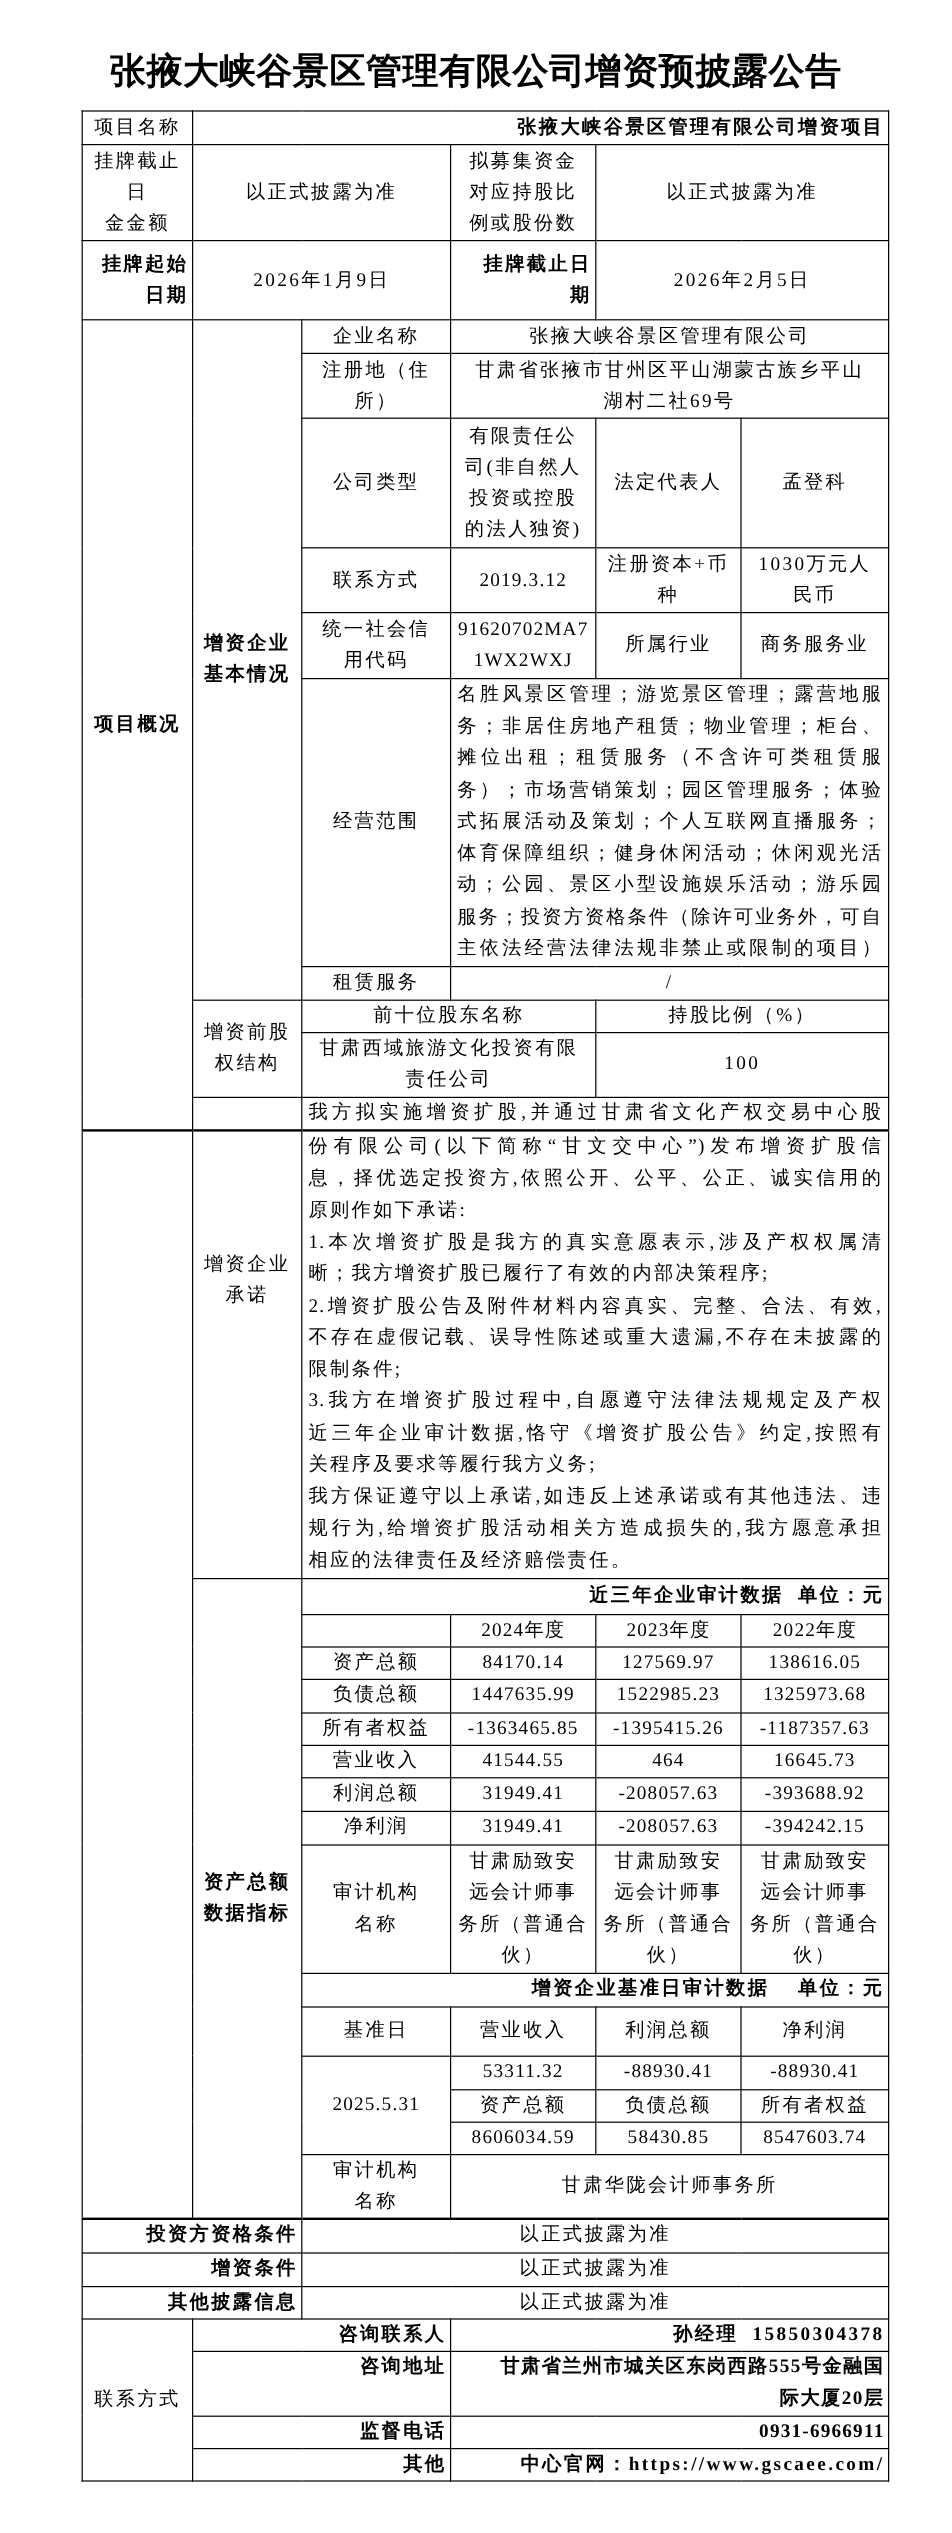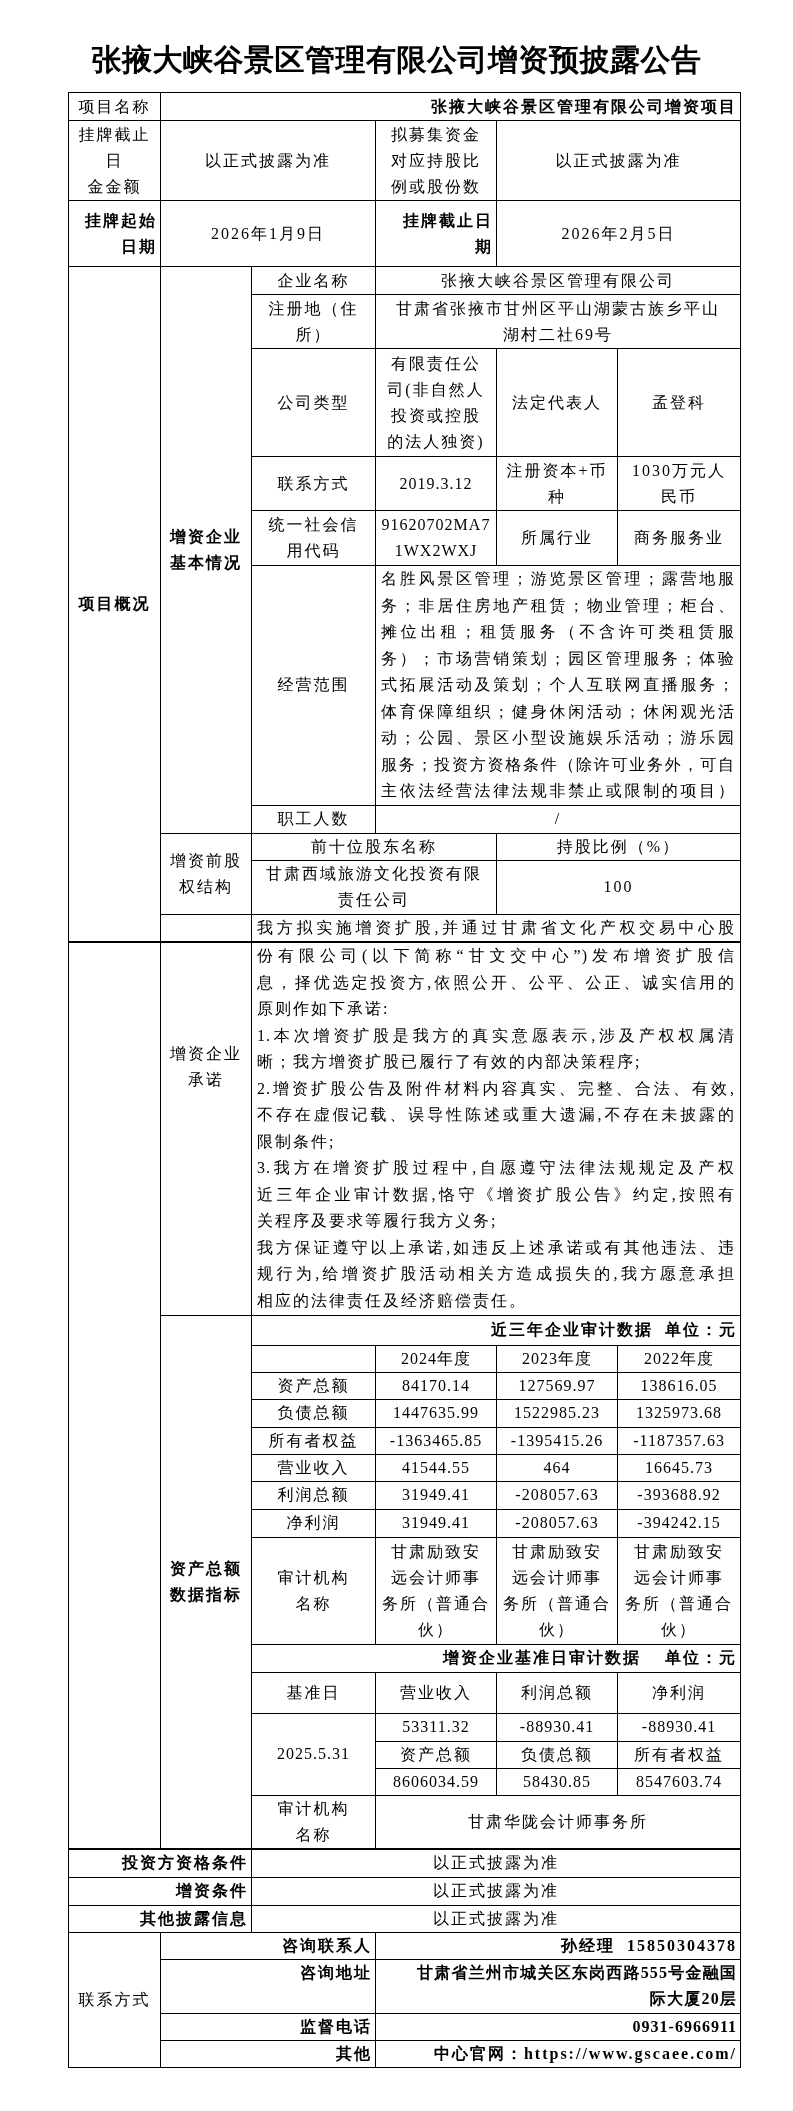--- a/index.html
+++ b/index.html
@@ -156,21 +156,21 @@
             <div class="ln j">务）；市场营销策划；园区管理服务；体验</div>
             <div class="ln j">式拓展活动及策划；个人互联网直播服务；</div>
             <div class="ln j">体育保障组织；健身休闲活动；休闲观光活</div>
             <div class="ln j">动；公园、景区小型设施娱乐活动；游乐园</div>
             <div class="ln j">服务；投资方资格条件（除许可业务外，可自</div>
             <div class="ln j">主依法经营法律法规非禁止或限制的项目）</div>
           </td>
       </tr>
 
       <tr style="height:28px">
-        <td>职工人数</td>
+        <td>租赁服务</td>
         <td colspan="3">/</td>
       </tr>
 
       <tr style="height:27px">
         <td rowspan="2">增资前股
 权结构</td>
         <td colspan="2">前十位股东名称</td>
         <td colspan="2">持股比例（%）</td>
       </tr>
 

